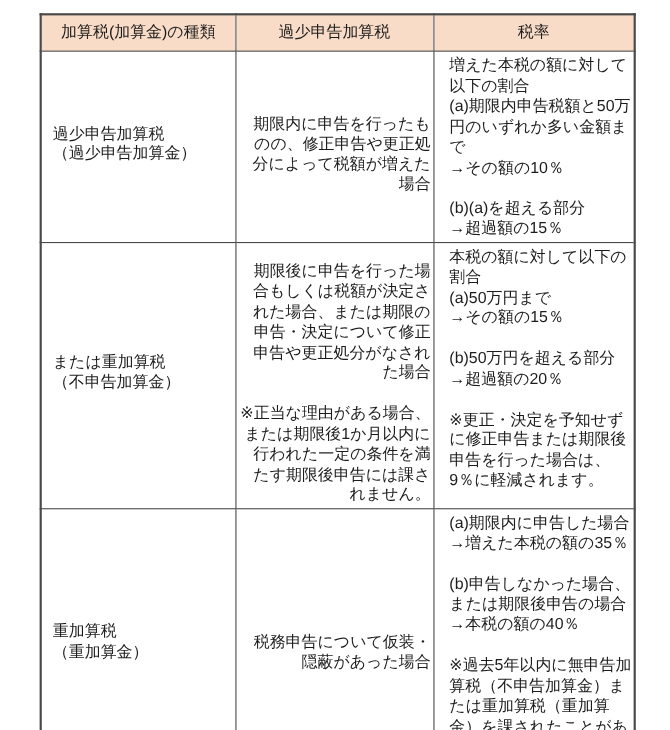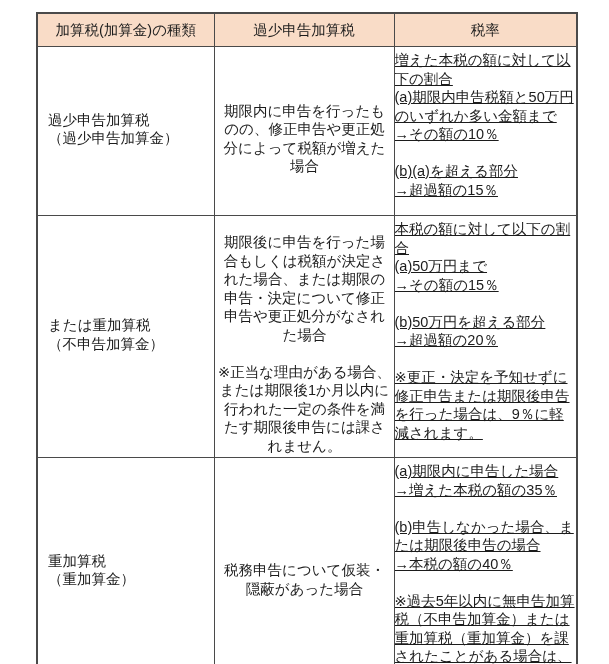--- a/index.html
+++ b/index.html
@@ -47,28 +47,27 @@
   col.c1 { width: 177px; }
   col.c2 { width: 180px; }
   col.c3 { width: 183px; }
   td.cell-type {
     vertical-align: middle;
     text-align: left;
     padding: 2px 2px 6px 10px;
   }
   td.cell-case {
     vertical-align: middle;
-    text-align: center;
+    text-align: right;
     padding: 17px 2px 2px 3px;
   }
   td.cell-rate {
     vertical-align: top;
     text-align: left;
-    padding: 4px 1px 2px 0;
-    text-decoration: underline;
+    padding: 4px 1px 2px 14px;
   }
   tr.row-1 { height: 169px; }
   tr.row-2 { height: 222px; }
   tr.row-3 { height: 215px; }
 </style>
 </head>
 <body>
 
 <div class="page">
   <table class="penalty-table">

